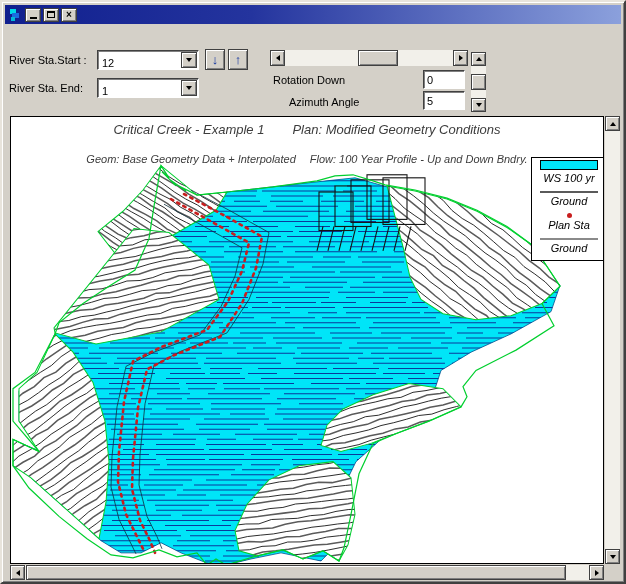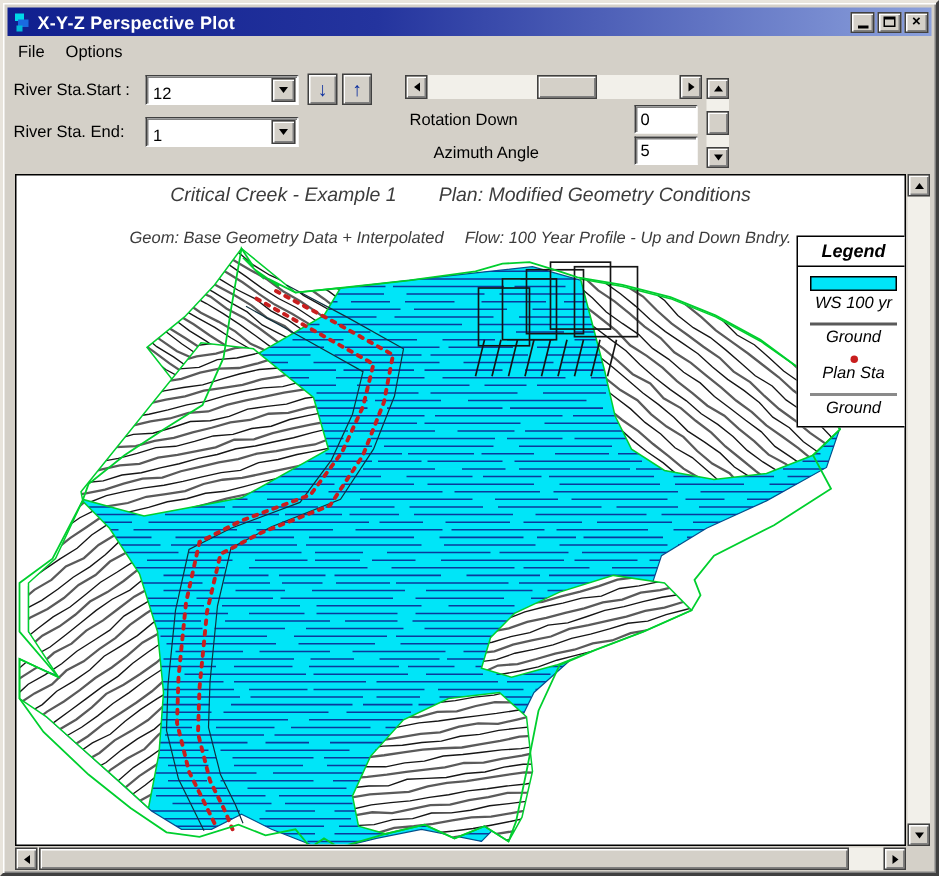--- a/index.html
+++ b/index.html
@@ -86,36 +86,31 @@
 <body>
 
 <div class="window">
 
   <div class="titlebar">
     <svg class="win-icon" viewBox="0 0 14 14">
       <rect x="2" y="1" width="6" height="5" fill="#00d8e8"></rect>
       <rect x="4" y="5" width="7" height="5" fill="#1a6ae0"></rect>
       <rect x="3" y="9" width="4" height="4" fill="#00b8d8"></rect>
     </svg>
-    <div class="title-text">X-Y-Z Perspective Plot</div>
     <div class="tb-btns">
       <div class="tb-btn">
           <span class="glyph-min"></span>
         </div>
       <div class="tb-btn">
           <span class="glyph-max"></span>
         </div>
       <div class="tb-btn">×</div>
     </div>
   </div>
 
-  <div class="menubar">
-    <span class="menu-item">File</span>
-    <span class="menu-item">Options</span>
-  </div>
 
   <div class="controls">
     <span class="ctl-label" style="left:4px;top:10px;">River Sta.Start :</span>
     <div class="combo" style="left:92px;top:6px;">
       <span class="combo-value">12</span>
       <span class="combo-btn">
           <span class="tri-down"></span>
         </span>
     </div>
     <div class="spin-btn" style="left:200px;top:5px;">↓</div>
@@ -442,21 +437,20 @@
             <line x1="389" y1="108" x2="383" y2="132"></line>
             <line x1="400" y1="108" x2="394" y2="132"></line>
           </g>
           <path d="M150,48 L158,60 L151,54 L165,68 L159,62 L175,73 L168,68 L186,77 L216,74 L262,69 L306,63 L324,58 L342,57 L362,63 L374,67 L404,72 L436,80 L466,92 L496,108 L522,127 L537,149 L549,167 L531,184 L543,206 L505,230 L465,250 L452,266 L456,276 L450,286 L418,300 L386,312 L362,322 L348,352 L340,392 L333,425 L328,438 L312,428 L292,436 L272,427 L246,433 L215,442 L205,436 L196,442 L186,430 L166,434 L148,427 L122,435 L100,432 L76,416 L48,394 L18,366 L2,344 L2,318 L28,330 L2,300 L2,268 L24,252 L44,214 L48,203 L72,184 L98,167 L124,151 L138,120 L143,88 Z" fill="none" stroke="#00cf2e" stroke-width="1.2"></path>
         </svg>
       <div class="plot-titles">
         <div class="pt1"><span>Critical Creek - Example 1</span><span>Plan: Modified Geometry Conditions</span></div>
         <div class="pt2"><span>Geom: Base Geometry Data + Interpolated</span><span>Flow: 100 Year Profile - Up and Down Bndry.</span></div>
       </div>
       <div class="legend">
-        <div class="legend-title">Legend</div>
         <div class="leg-swatch" style="background: rgb(0, 229, 248);"></div>
         <div class="leg-label">WS 100 yr</div>
         <div class="leg-line" style="background: rgb(90, 90, 90);"></div>
         <div class="leg-label">Ground</div>
         <div class="leg-dot" style="background: rgb(200, 30, 30);"></div>
         <div class="leg-label">Plan Sta</div>
         <div class="leg-line leg-line2" style="background: rgb(138, 138, 138);"></div>
         <div class="leg-label">Ground</div>
       </div>
     </div>

